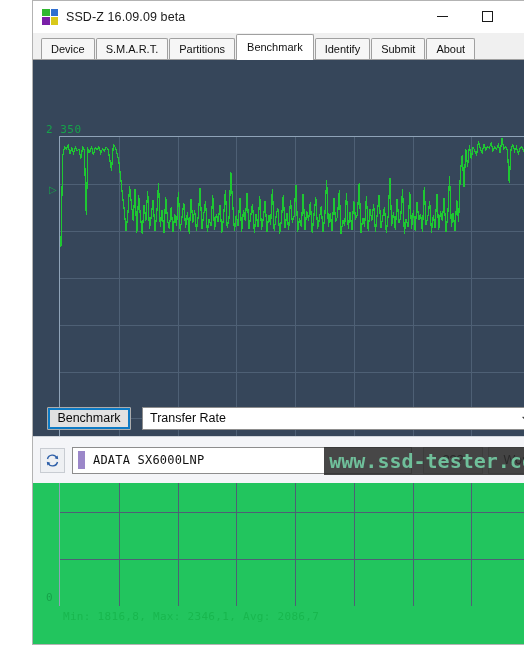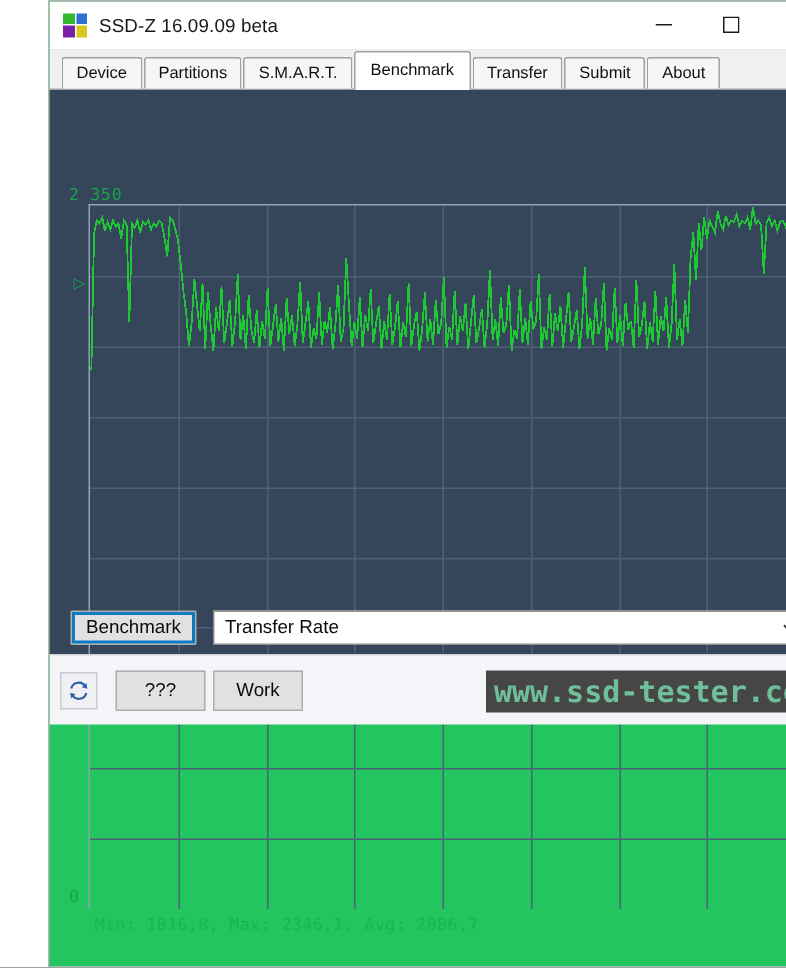--- a/index.html
+++ b/index.html
@@ -218,24 +218,24 @@
         <svg width="12" height="12" viewBox="0 0 12 12">
             <line x1="0.5" y1="0.5" x2="11.5" y2="11.5" stroke="#1a1a1a" stroke-width="1"></line>
             <line x1="11.5" y1="0.5" x2="0.5" y2="11.5" stroke="#1a1a1a" stroke-width="1"></line>
           </svg>
       </div>
     </div>
   </div>
 
   <div class="tabstrip">
     <div class="tab">Device</div>
+    <div class="tab">S.M.A.R.T.</div>
     <div class="tab">Partitions</div>
-    <div class="tab">S.M.A.R.T.</div>
     <div class="tab active">Benchmark</div>
-    <div class="tab">Transfer</div>
+    <div class="tab">Identify</div>
     <div class="tab">Submit</div>
     <div class="tab">About</div>
   </div>
 
   <div class="panel">
 
     <div class="axis-max">2 350</div>
     <div class="axis-min">0</div>
     <div class="cursor-marker">▷</div>
 
@@ -278,18 +278,22 @@
 
   <div class="statusbar">
     <div class="refresh-btn">
       <svg width="15" height="15" viewBox="0 0 15 15">
         <path d="M2.5 6 A5 5 0 0 1 12 5.2" fill="none" stroke="#2d5fa8" stroke-width="1.4"></path>
         <polygon points="12.6,2.4 13.2,6.2 9.6,5.2" fill="#2d5fa8"></polygon>
         <path d="M12.5 9 A5 5 0 0 1 3 9.8" fill="none" stroke="#2d5fa8" stroke-width="1.4"></path>
         <polygon points="2.4,12.6 1.8,8.8 5.4,9.8" fill="#2d5fa8"></polygon>
       </svg>
     </div>
+    <div class="drive-field">
+      <span class="drive-swatch"></span>
+      <span class="drive-name">ADATA SX6000LNP</span>
+    </div>
     <div class="status-btn">???</div>
     <div class="status-btn">Work</div>
     <div class="watermark">www.ssd-tester.com</div>
   </div>
 
 </div>
 
 </body></html>

